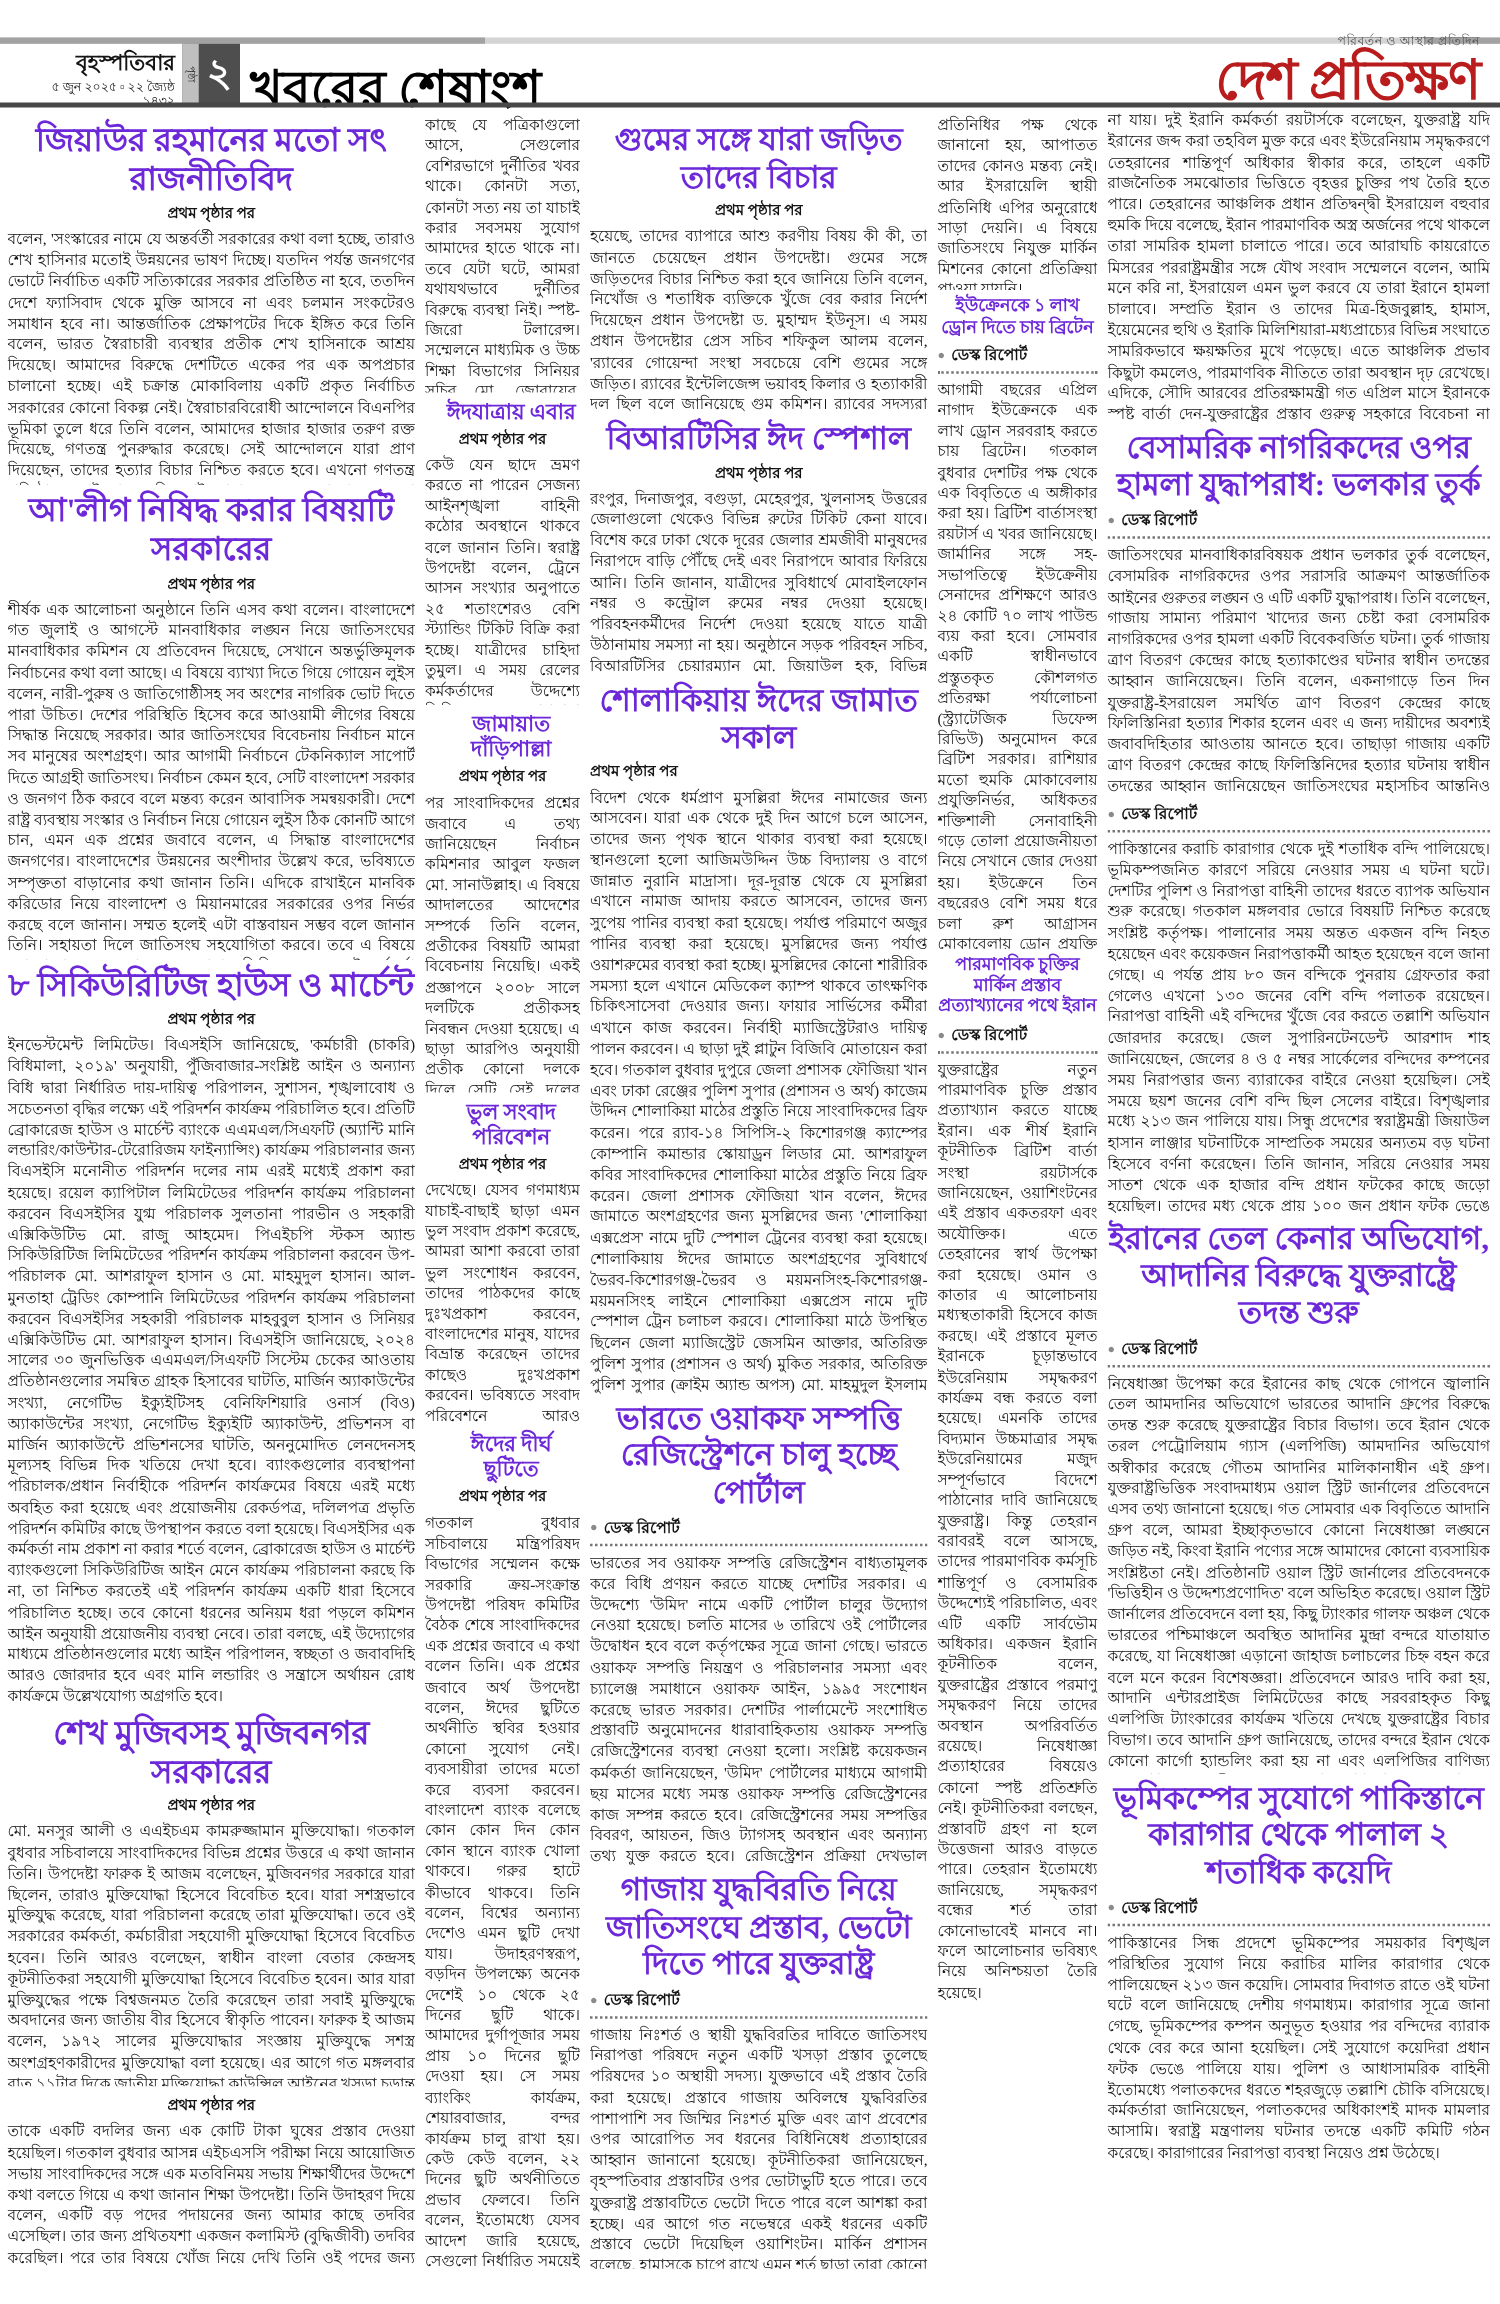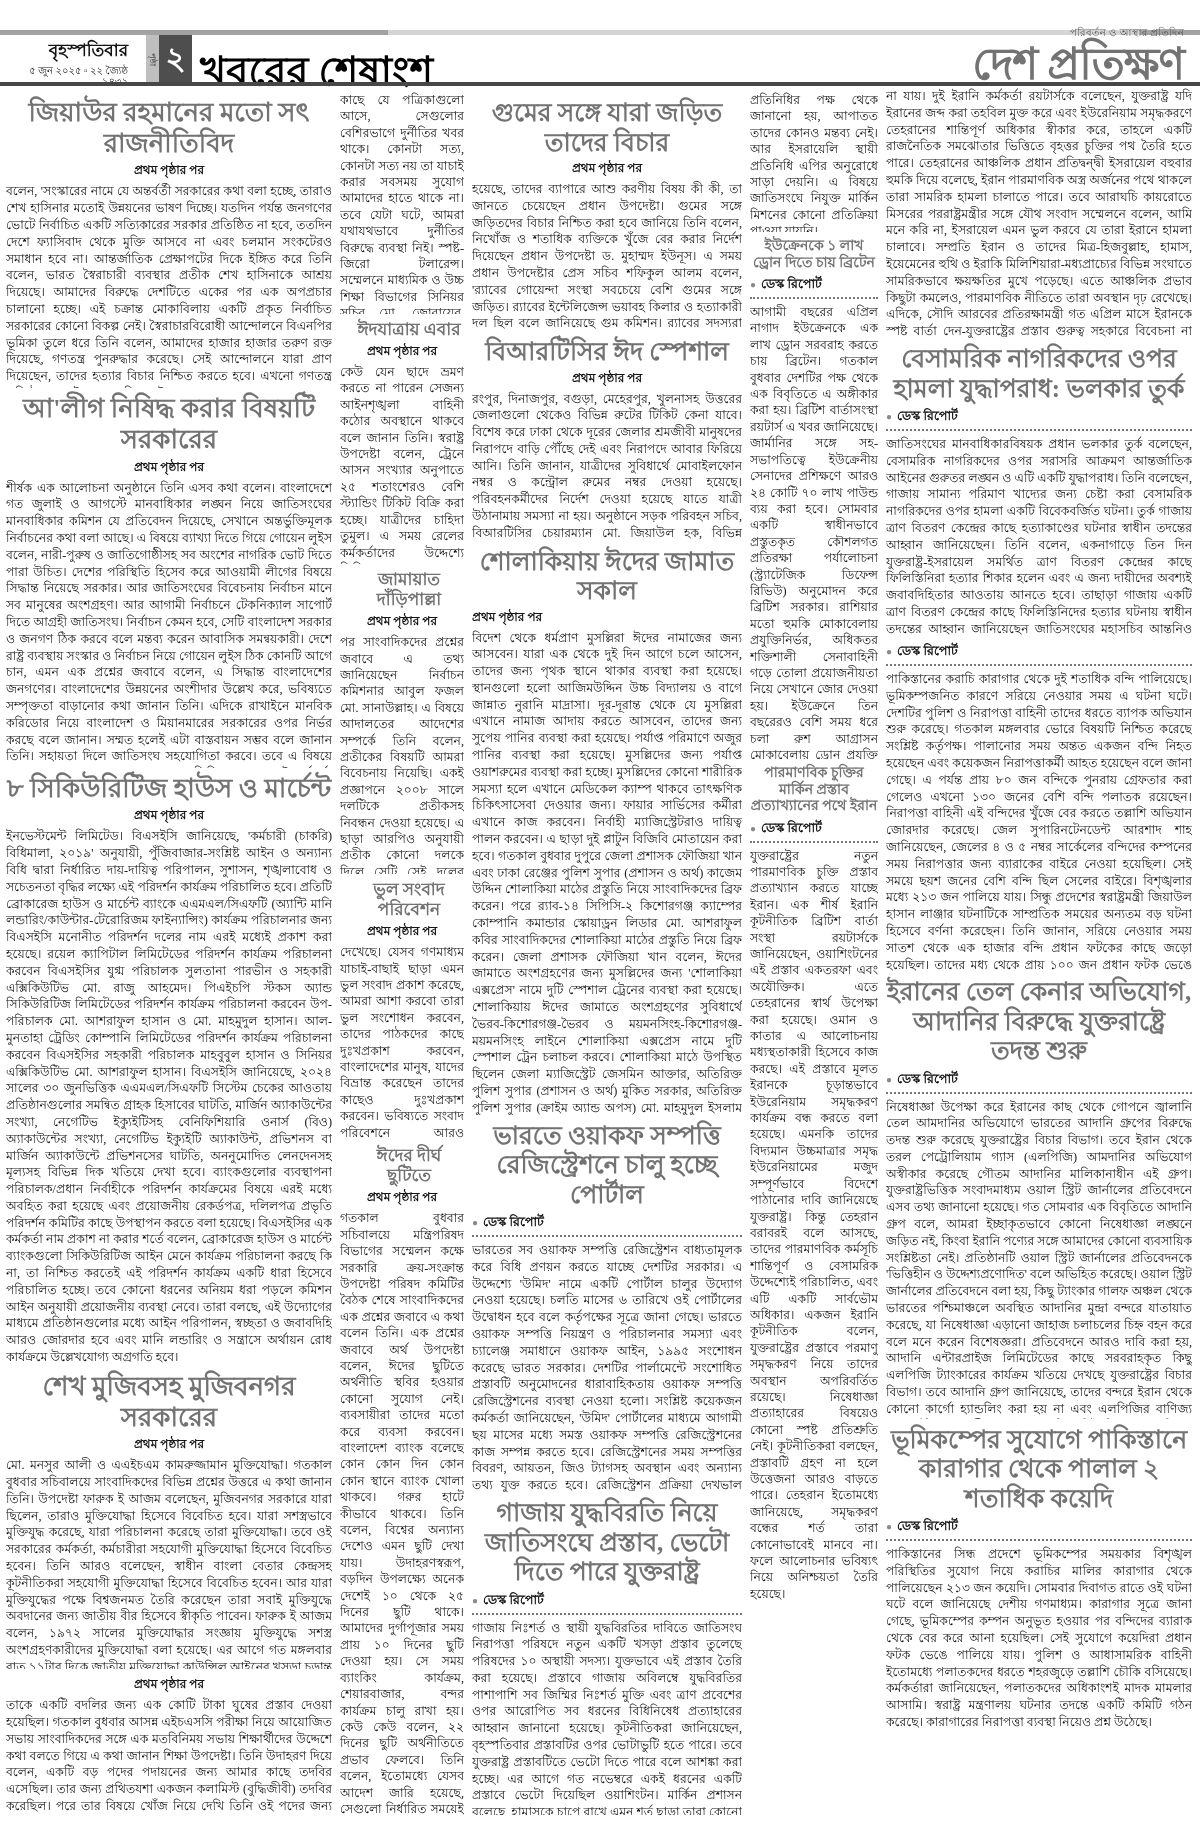--- a/index.html
+++ b/index.html
@@ -2,41 +2,41 @@
 <html><head>
 <meta charset="utf-8">
 <style>
   html,body{margin:0;padding:0;background:#e8e8e8;}
   .page{position:relative;width:1200px;height:1843px;background:#ffffff;overflow:hidden;
         font-family:"Liberation Serif","DejaVu Serif",serif;color:#141414;}
   
   .topbar{position:absolute;left:0;top:30px;width:100%;height:5px;background:#d4d4d4;}
   .topbar .seg{position:absolute;left:0;top:0;height:5px;width:388px;background:#a2a2a2;}
   .topbar .seg2{position:absolute;right:0;top:0;height:5px;width:60px;background:#a2a2a2;}
-  .dateBox{position:absolute;left:16px;top:42px;width:112px;text-align:right;line-height:1.1;}
+  .dateBox{position:absolute;left:28px;top:42px;width:112px;text-align:right;line-height:1.1;}
   .dateBox .day{font-size:17px;font-weight:700;}
   .dateBox .dline{font-size:10px;margin-top:4px;}
   .badge{position:absolute;left:146px;top:35px;width:46px;height:49px;display:flex;background:#4e4e4e;}
   .badge .strip{width:13px;background:#bfbfbf;color:#222;font-size:8px;writing-mode:vertical-rl;
                 text-align:center;line-height:13px;}
   .badge .num{flex:1;display:flex;align-items:center;justify-content:center;color:#ffffff;
               font-size:31px;font-weight:700;}
   .sectionTitle{position:absolute;left:200px;top:40px;font-size:40px;font-weight:800;color:#000;}
   .logo{position:absolute;right:16px;top:25px;text-align:right;}
   .logo .tag{font-size:10px;color:#555;letter-spacing:.4px;}
-  .logo .ttl{font-size:44px;font-weight:800;line-height:1.05;color:#737373;letter-spacing:-1px;}
+  .logo .ttl{font-size:44px;font-weight:800;line-height:1.05;color:#b91c1c;letter-spacing:-1px;}
   .mastRule{position:absolute;left:0;top:82px;width:100%;height:4px;background:#474747;}
   
   .col{position:absolute;overflow:hidden;}
   .colA{left:6px;  top:92px;width:326px;height:1723px;}
   .colB{left:340px;top:92px;width:124px;height:1723px;}
   .colC{left:472px;top:92px;width:270px;height:1723px;}
   .colD{left:750px;top:92px;width:128px;height:1723px;}
   .colE{left:886px;top:88px;width:306px;height:1727px;}
-  h2{margin:6px 0 0;text-align:center;font-weight:700;line-height:1.18;color:#737373;}
+  h2{margin:6px 0 0;text-align:center;font-weight:700;line-height:1.18;color:#6d28d9;}
   .colA h2{font-size:26px;}
   .colB h2{font-size:17px;margin-left:14px;}
   .colC h2{font-size:25px;}
   .colD h2{font-size:14px;}
   .colE h2{font-size:25px;}
   .kick{text-align:center;font-size:12px;font-weight:700;margin:2px 0 2px;}
   .kick.left{text-align:left;}
   .desk{display:flex;align-items:center;gap:5px;font-weight:700;font-size:12.5px;margin:4px 0 1px;}
   .desk .dot{color:#8a8a8a;font-size:10px;line-height:1;}
   .dotline{border-top:2px dotted #777;margin:2px 0 5px;}

